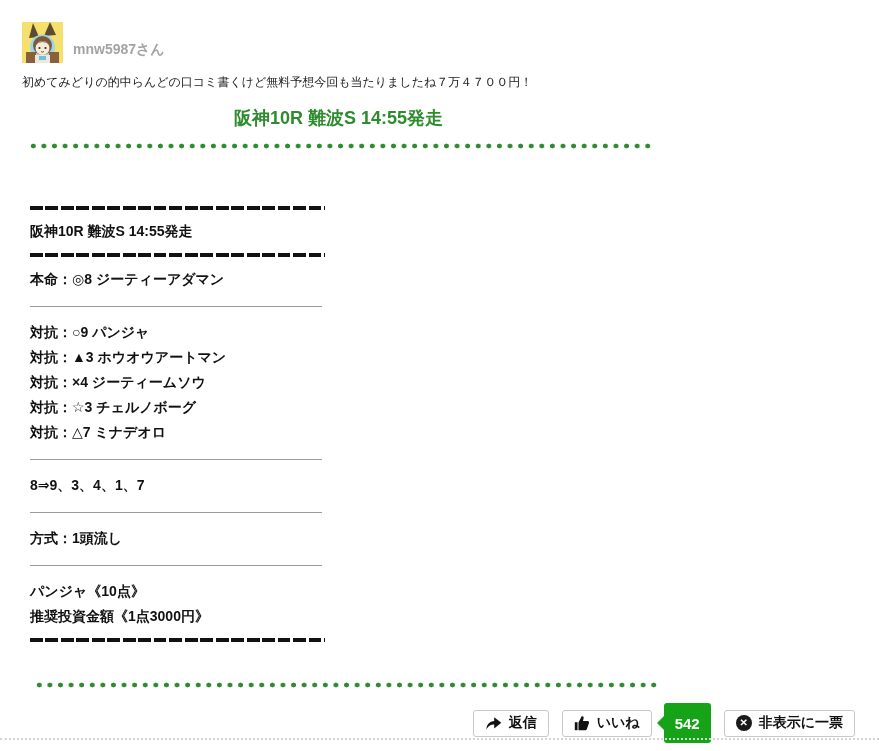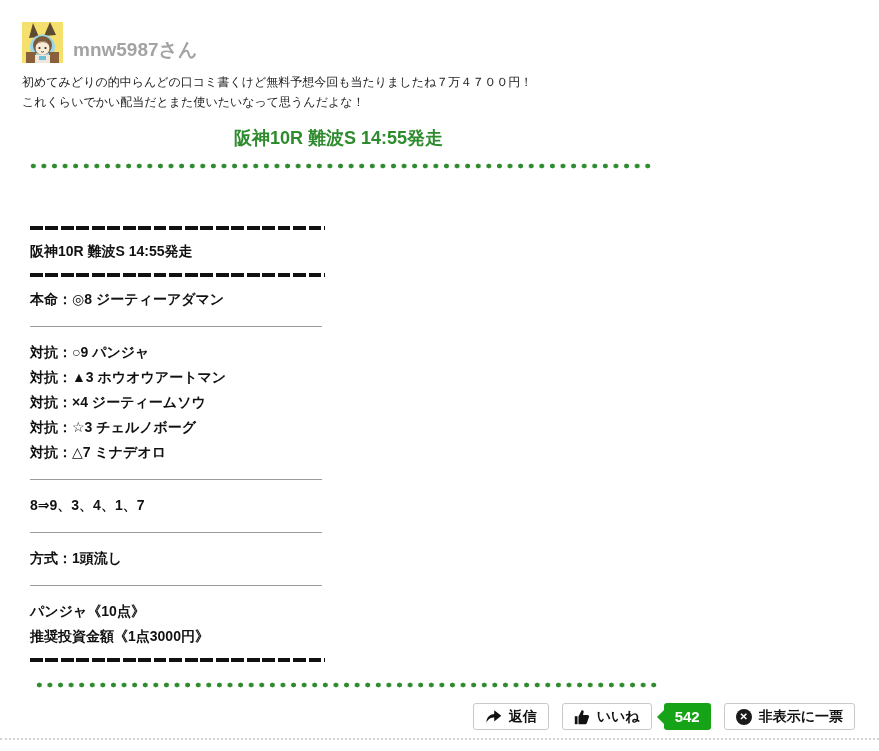--- a/index.html
+++ b/index.html
@@ -9,21 +9,21 @@
     --text-dark:#333333;
   }
   *{box-sizing:border-box;margin:0;padding:0;}
   html,body{width:879px;height:751px;background:#ffffff;overflow:hidden;}
   body{font-family:"Liberation Sans","DejaVu Sans",sans-serif;color:var(--text-dark);position:relative;}
   .card{position:absolute;inset:0;padding:22px 24px 0 22px;}
 
   
   .c-header{display:flex;align-items:center;gap:10px;}
   .avatar{width:41px;height:41px;flex:0 0 41px;display:block;}
-  .username{font-size:19px;font-weight:bold;color:var(--username-gray);padding-top:14px;text-align:right;}
+  .username{font-size:14px;font-weight:bold;color:var(--username-gray);padding-top:14px;text-align:right;}
 
   
   .c-body{margin-top:9px;font-size:12px;line-height:20px;color:#222;}
 
   
   .race-heading{width:633px;text-align:center;margin-top:14px;font-size:18px;font-weight:bold;color:var(--heading-green);}
 
   
   .dotted-divider{width:627px;height:6px;margin-left:6px;margin-top:13px;
     background-image:radial-gradient(circle,var(--heading-green) 2.2px,transparent 2.7px);
@@ -39,21 +39,21 @@
   .pline.race{margin:9px 0;}
   .pline.honmei{margin-top:10px;margin-bottom:3px;}
   .gap-s{height:3px;}
 
   
   .actions{position:absolute;left:0;top:703px;width:855px;display:flex;justify-content:flex-end;align-items:center;gap:13px;}
   .btn{display:inline-flex;align-items:center;gap:7px;height:27px;padding:0 11px;
     background:#fff;border:1px solid #c9c9c9;border-radius:3px;
     font-size:14px;font-weight:bold;color:#111;cursor:pointer;justify-content:flex-end;}
   .btn svg{display:block;}
-  .count-badge{position:relative;display:inline-flex;align-items:center;height:27px;padding:0 11px;
+  .count-badge{position:relative;display:inline-flex;align-items:center;height:40px;padding:0 11px;
     background:var(--badge-green);border-radius:3px;color:#fff;font-size:15px;font-weight:bold;margin-left:-1px;}
   .count-badge::before{content:"";position:absolute;left:-7px;top:50%;transform:translateY(-50%);
     border:7px solid transparent;border-right:7px solid var(--badge-green);border-left:0;}
   .hide-glyph{width:16px;height:16px;border-radius:50%;background:#1a1a1a;color:#fff;
     display:inline-flex;align-items:center;justify-content:center;font-size:10px;font-weight:bold;line-height:1;}
 
   
   .bottom-sep{position:absolute;left:0;top:738px;width:879px;border-top:2px dotted #d4d4d4;}
 </style>
 </head>
@@ -76,21 +76,20 @@
       <circle cx="17.5" cy="26" r="1.1" fill="#3a2c1e"></circle>
       <circle cx="23.5" cy="26" r="1.1" fill="#3a2c1e"></circle>
       <path d="M19 29.5 q1.5 1.3 3 0" stroke="#3a2c1e" stroke-width="0.8" fill="none"></path>
       <rect x="17" y="34" width="7" height="4" fill="#6fc0d8"></rect>
     </svg>
     <span class="username">mnw5987さん</span>
   </div>
 
   <div class="c-body">
     <div>初めてみどりの的中らんどの口コミ書くけど無料予想今回も当たりましたね７万４７００円！</div>
-    <div>これくらいでかい配当だとまた使いたいなって思うんだよな！</div>
   </div>
 
   <div class="race-heading">阪神10R 難波S 14:55発走</div>
 
   <div class="dotted-divider"></div>
 
   <div class="prediction">
     <div class="thick-dash"></div>
     <div class="pline race">阪神10R 難波S 14:55発走</div>
     <div class="thick-dash"></div>

